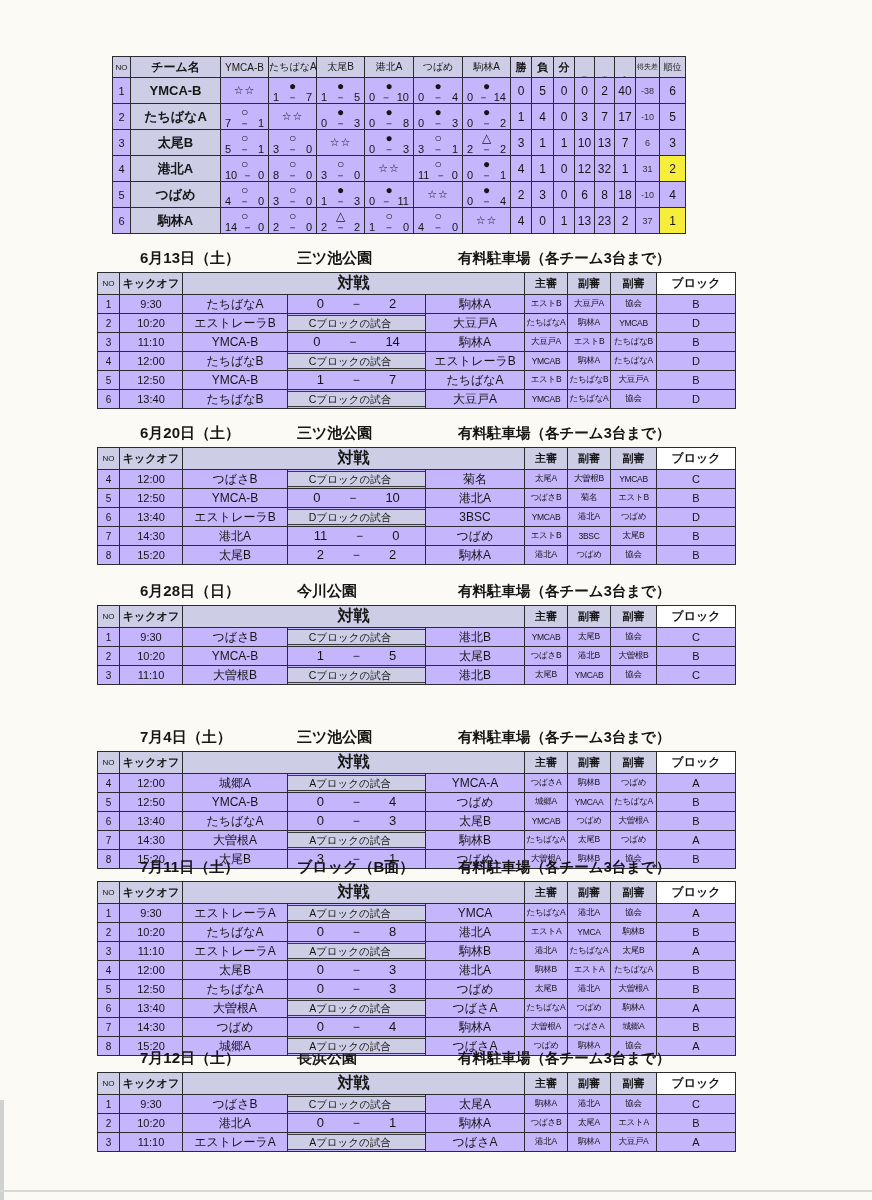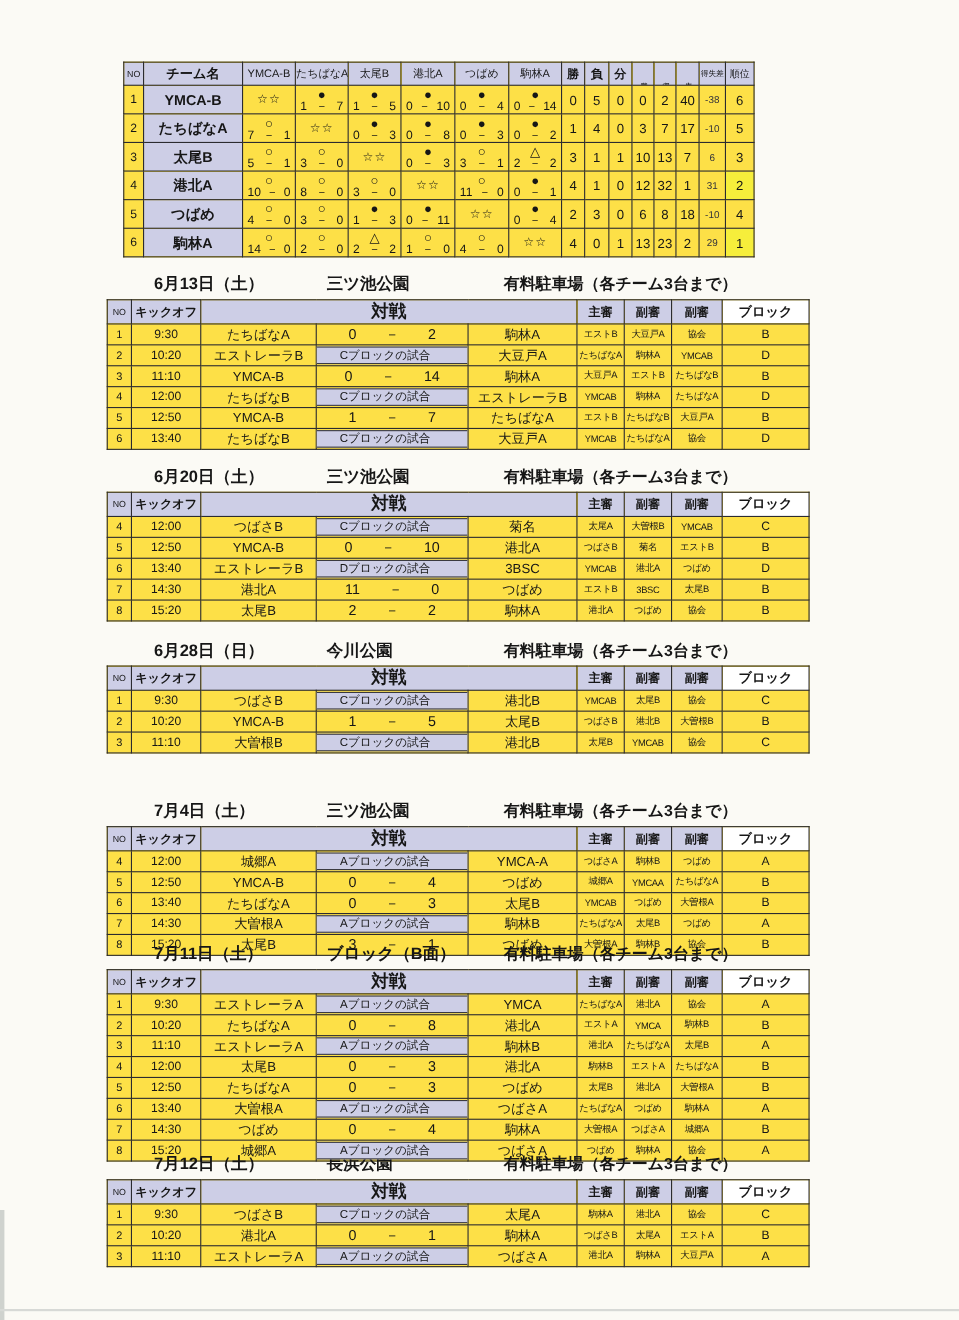--- a/index.html
+++ b/index.html
@@ -13,21 +13,21 @@
   .page { position:absolute; inset:0; }
   .scan-edge-bottom { position:absolute; left:0; right:0; bottom:8px; height:2px; background:#d7d9d6; }
   .scan-edge-left { position:absolute; left:0; top:1100px; bottom:0; width:4px; background:#cfd2ce; }
 
   .title {
     position:absolute; left:100px; top:26px; width:620px;
     text-align:center; font-weight:bold; font-size:21px; letter-spacing:0.5px;
     white-space:nowrap;
   }
 
-  table { border-collapse:collapse; table-layout:fixed; background:#fde047; }
+  table { border-collapse:collapse; table-layout:fixed; background:#c4b5fd; }
   th,td { border:1px solid #2b2b30; padding:0; overflow:hidden; white-space:nowrap; text-align:center; }
 
   
   .standings { position:absolute; left:112px; top:56px; width:573px; }
   .standings th { height:21px; background:var(--lav); font-weight:bold; }
   .th-no   { font-size:8px;  font-weight:normal !important; }
   .th-team { font-size:12px; }
   .th-opp  { font-size:10px; font-weight:normal !important; }
   .th-wdl  { font-size:11px; }
   .th-v    { font-size:7px;  font-weight:normal !important; }
@@ -426,21 +426,21 @@
               <span>0</span>
             </div>
           </td>
           <td class="star-cell">☆☆</td>
           <td class="stat">4</td>
           <td class="stat">0</td>
           <td class="stat">1</td>
           <td class="stat">13</td>
           <td class="stat">23</td>
           <td class="stat">2</td>
-          <td class="gd">29</td>
+          <td class="gd">37</td>
           <td class="rank hl">1</td>
         </tr>
       </tbody>
   </table>
 
   <div id="sections">
       <div class="section" style="top: 249px;">
         <div class="sec-line">
           <span class="sec-date">6月13日（土）</span>
           <span class="sec-venue">三ツ池公園</span>

